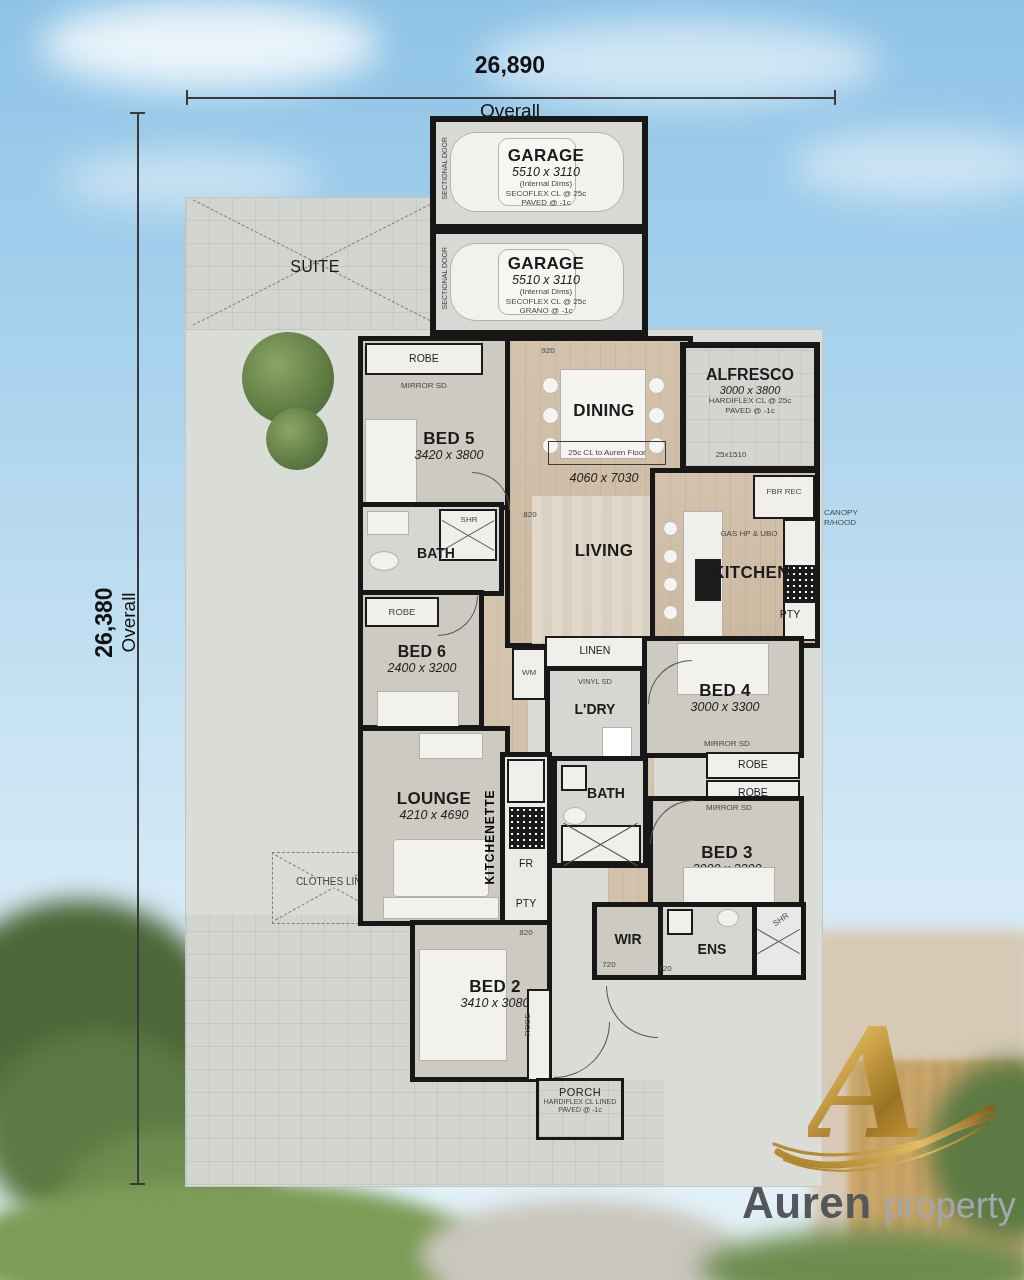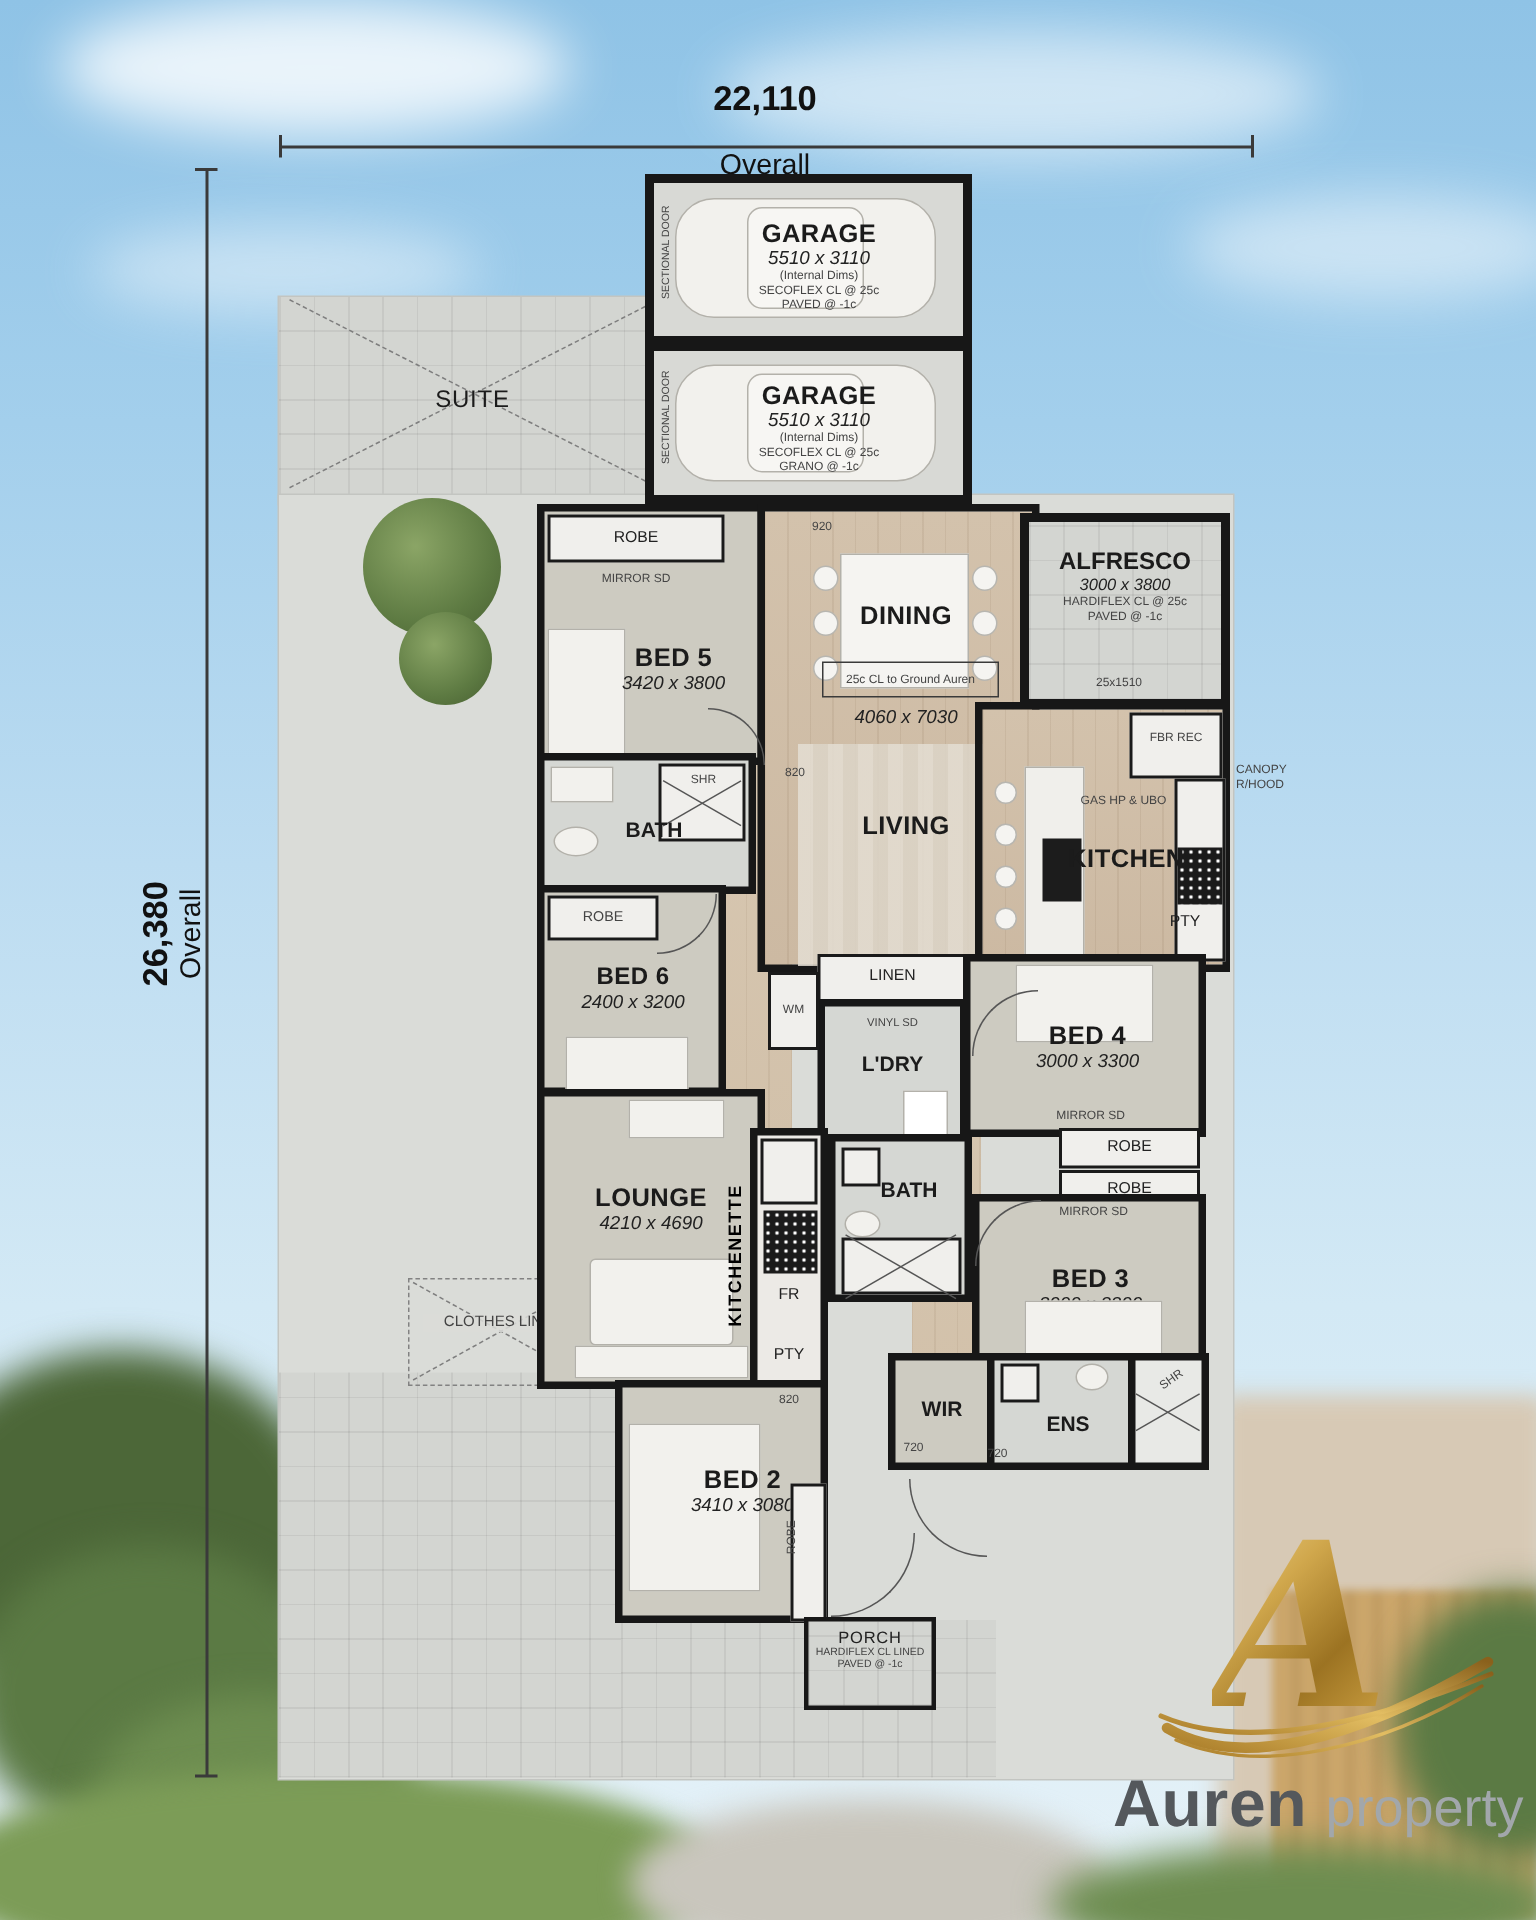--- a/index.html
+++ b/index.html
@@ -61,21 +61,21 @@
   <div class="blob" style="left:-40px;top:1180px;width:520px;height:140px;background:#7c9c57;filter:blur(9px);"></div>
   <div class="blob" style="left:420px;top:1200px;width:320px;height:110px;background:#c9c6bd;filter:blur(10px);"></div>
   <div class="blob" style="left:812px;top:930px;width:220px;height:330px;background:#d7c9b5;filter:blur(7px);border-radius:8px;"></div>
   <div class="a" style="left:848px;top:1060px;width:176px;height:220px;filter:blur(3px);opacity:.85;background:repeating-linear-gradient(90deg,#c9a05e 0 14px,#b78f50 14px 18px);"></div>
   <div class="blob" style="left:930px;top:1060px;width:160px;height:180px;background:#5b7a44;"></div>
   <div class="blob" style="left:700px;top:1230px;width:340px;height:80px;background:#6d8d50;"></div>
 
   <div class="dim-line" style="left:186px;top:97px;width:650px;height:1.5px;"></div>
   <div class="dim-line" style="left:186px;top:90px;width:1.5px;height:15px;"></div>
   <div class="dim-line" style="left:834px;top:90px;width:1.5px;height:15px;"></div>
-  <div class="label dimtxt" style="left:400px;top:52px;width:220px;">22,110</div>
+  <div class="label dimtxt" style="left:400px;top:52px;width:220px;">26,890</div>
   <div class="label dimsub" style="left:400px;top:100px;width:220px;">Overall</div>
 
   <div class="dim-line" style="left:137px;top:112px;width:1.5px;height:1072px;"></div>
   <div class="dim-line" style="left:130px;top:112px;width:15px;height:1.5px;"></div>
   <div class="dim-line" style="left:130px;top:1183px;width:15px;height:1.5px;"></div>
   <div class="a vert" style="left:5px;top:598px;width:220px;text-align:center;">
     <div class="dimtxt">26,380</div>
     <div class="dimsub">Overall</div>
   </div>
 
@@ -140,35 +140,35 @@
   <div class="room wood" style="left:505px;top:336px;width:188px;height:312px;">
     <div class="fur" style="left:50px;top:28px;width:86px;height:90px;background:#f5f4f1;"></div>
     <div class="chair" style="left:32px;top:36px;"></div>
     <div class="chair" style="left:32px;top:66px;"></div>
     <div class="chair" style="left:32px;top:96px;"></div>
     <div class="chair" style="left:138px;top:36px;"></div>
     <div class="chair" style="left:138px;top:66px;"></div>
     <div class="chair" style="left:138px;top:96px;"></div>
     <div class="label rname" style="left:34px;top:60px;width:120px;">DINING</div>
     <div class="notebox" style="left:38px;top:100px;width:118px;height:24px;">
-      <span class="xs">25c CL to Ground Auren</span>
+      <span class="xs">25c CL to Auren Floor</span>
     </div>
     <div class="label rdims" style="left:34px;top:130px;width:120px;">4060 x 7030</div>
     <div class="a" style="left:22px;top:155px;width:132px;height:148px;opacity:.85;background:repeating-linear-gradient(90deg,#e4ded3 0 10px,#dcd5c8 10px 20px);"></div>
     <div class="label rname" style="left:34px;top:200px;width:120px;">LIVING</div>
   </div>
 
   <div class="room tiles" style="left:680px;top:342px;width:140px;height:130px;border-width:6px;">
     <div class="label" style="left:2px;top:18px;width:124px;">
       <div class="rname2" style="font-size:16px;">ALFRESCO</div>
       <div class="rdims" style="font-size:11px;">3000 x 3800</div>
       <div class="xs">HARDIFLEX CL @ 25c</div>
       <div class="xs">PAVED @ -1c</div>
     </div>
-    <div class="label xs" style="left:25px;top:102px;width:70px;">25x1510</div>
+    <div class="label xs" style="left:10px;top:102px;width:70px;">25x1510</div>
   </div>
 
   <div class="room wood" style="left:650px;top:468px;width:170px;height:180px;">
     <div class="fur" style="left:28px;top:38px;width:40px;height:128px;background:#f0efeb;"></div>
     <div class="dark" style="left:40px;top:86px;width:26px;height:42px;"></div>
     <div class="chair" style="left:8px;top:48px;width:15px;height:15px;"></div>
     <div class="chair" style="left:8px;top:76px;width:15px;height:15px;"></div>
     <div class="chair" style="left:8px;top:104px;width:15px;height:15px;"></div>
     <div class="chair" style="left:8px;top:132px;width:15px;height:15px;"></div>
     <div class="cab" style="left:98px;top:2px;width:62px;height:44px;">

